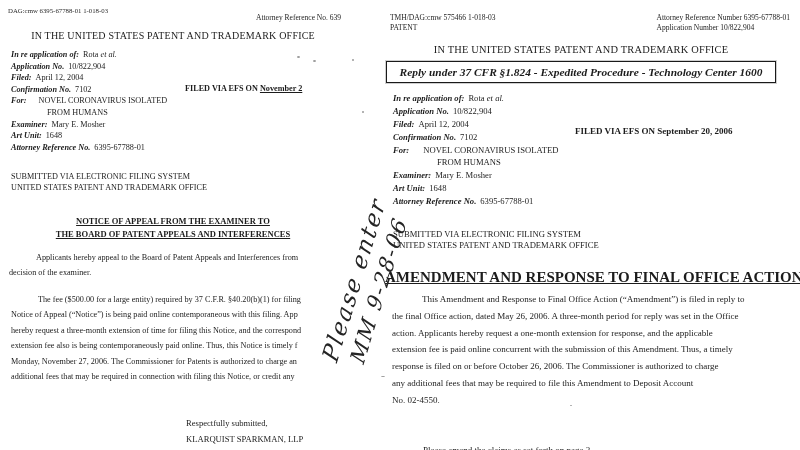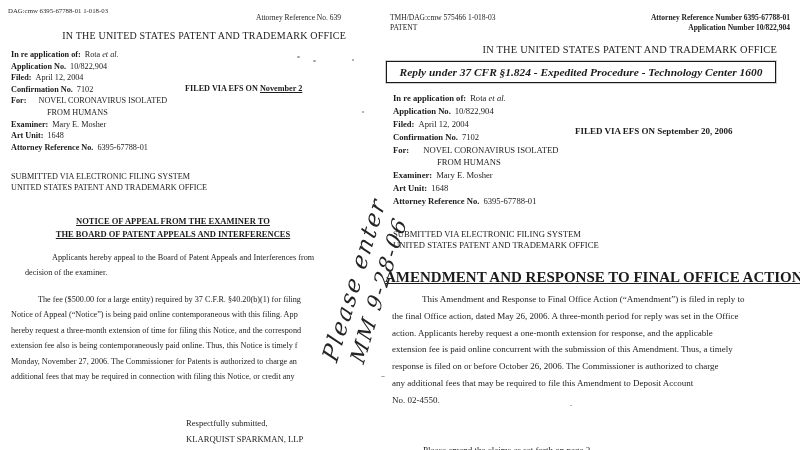--- a/index.html
+++ b/index.html
@@ -7,23 +7,23 @@
     position:relative;width:800px;height:450px;background:#ffffff;
     font-family:"Liberation Serif","DejaVu Serif",serif;color:#1c1c1c;
     overflow:hidden;
   }
   .doc{position:absolute;top:0;height:450px;background:#fff;overflow:hidden;}
   #left-doc{left:0;width:346px;}
   #right-doc{left:385px;width:415px;}
   .abs{position:absolute;white-space:nowrap;}
   .tiny{font-size:6.8px;color:#2a2a2a;}
   .small{font-size:7.5px;color:#222;}
-  .office-title{width:100%;text-align:right;font-size:10px;letter-spacing:.2px;}
+  .office-title{width:100%;text-align:center;font-size:10px;letter-spacing:.2px;}
   .fieldrow{white-space:nowrap;}
-  .fieldrow b{margin-right:4px;}
+  .fieldrow b{margin-right:4px;font-style:italic;}
   .doc-title{width:100%;text-align:center;font-weight:bold;}
   .doc-title .u{text-decoration:underline;}
   .para div{white-space:nowrap;}
   .indent{padding-left:27px;}
   .filed{font-weight:bold;}
   .filed .u{text-decoration:underline;}
   #left-doc .fieldrow{font-size:8.2px;height:11.6px;line-height:11.6px;}
   #left-doc .para{font-size:8.2px;line-height:15.4px;}
   #right-doc .fieldrow{font-size:8.6px;height:12.9px;line-height:12.9px;}
   #right-doc .para{font-size:9px;line-height:16.8px;}
@@ -95,21 +95,21 @@
     <div class="abs submitted" style="left:11px;top:171px;font-size:8.2px;">
       <div>SUBMITTED VIA ELECTRONIC FILING SYSTEM</div>
       <div>UNITED STATES PATENT AND TRADEMARK OFFICE</div>
     </div>
 
     <div class="abs doc-title" style="left:0;top:215px;font-size:8.5px;line-height:13px;">
       <div><span class="u">NOTICE OF APPEAL FROM THE EXAMINER TO</span></div>
       <div><span class="u">THE BOARD OF PATENT APPEALS AND INTERFERENCES</span></div>
     </div>
 
-    <div class="abs para" style="left:25px;top:250px;">
+    <div class="abs para" style="left:9px;top:250px;">
       <div class="indent">Applicants hereby appeal to the Board of Patent Appeals and Interferences from</div>
       <div>decision of the examiner.</div>
     </div>
 
     <div class="abs para" style="left:11px;top:292px;">
       <div class="indent">The fee ($500.00 for a large entity) required by 37 C.F.R. §40.20(b)(1) for filing</div>
       <div>Notice of Appeal (“Notice”) is being paid online contemporaneous with this filing.  App</div>
       <div>hereby request a three-month extension of time for filing this Notice, and the correspond</div>
       <div>extension fee also is being contemporaneously paid online.  Thus, this Notice is timely f</div>
       <div>Monday, November 27, 2006.  The Commissioner for Patents is authorized to charge an</div>
@@ -122,21 +122,21 @@
     </div>
   </div>
 
   <div class="doc" id="right-doc">
 
     <div class="abs small" style="left:5px;top:13px;line-height:9.5px;">
       <div>TMH/DAG:cmw      575466    1-018-03</div>
       <div>PATENT</div>
     </div>
 
-    <div class="abs small" style="right:10px;top:13px;text-align:right;line-height:9.5px;font-weight:bold;">
+    <div class="abs small" style="right:10px;top:13px;line-height:9.5px;">
       <div>Attorney Reference Number 6395-67788-01</div>
       <div>Application Number 10/822,904</div>
     </div>
 
     <div class="abs office-title" style="left:0;top:44px;width:392px;font-size:10.4px;">IN THE UNITED STATES PATENT AND TRADEMARK OFFICE</div>
 
     <div class="cfr-box">
       <span>Reply under 37 CFR §1.824 - Expedited Procedure - Technology Center 1600</span>
     </div>
 

